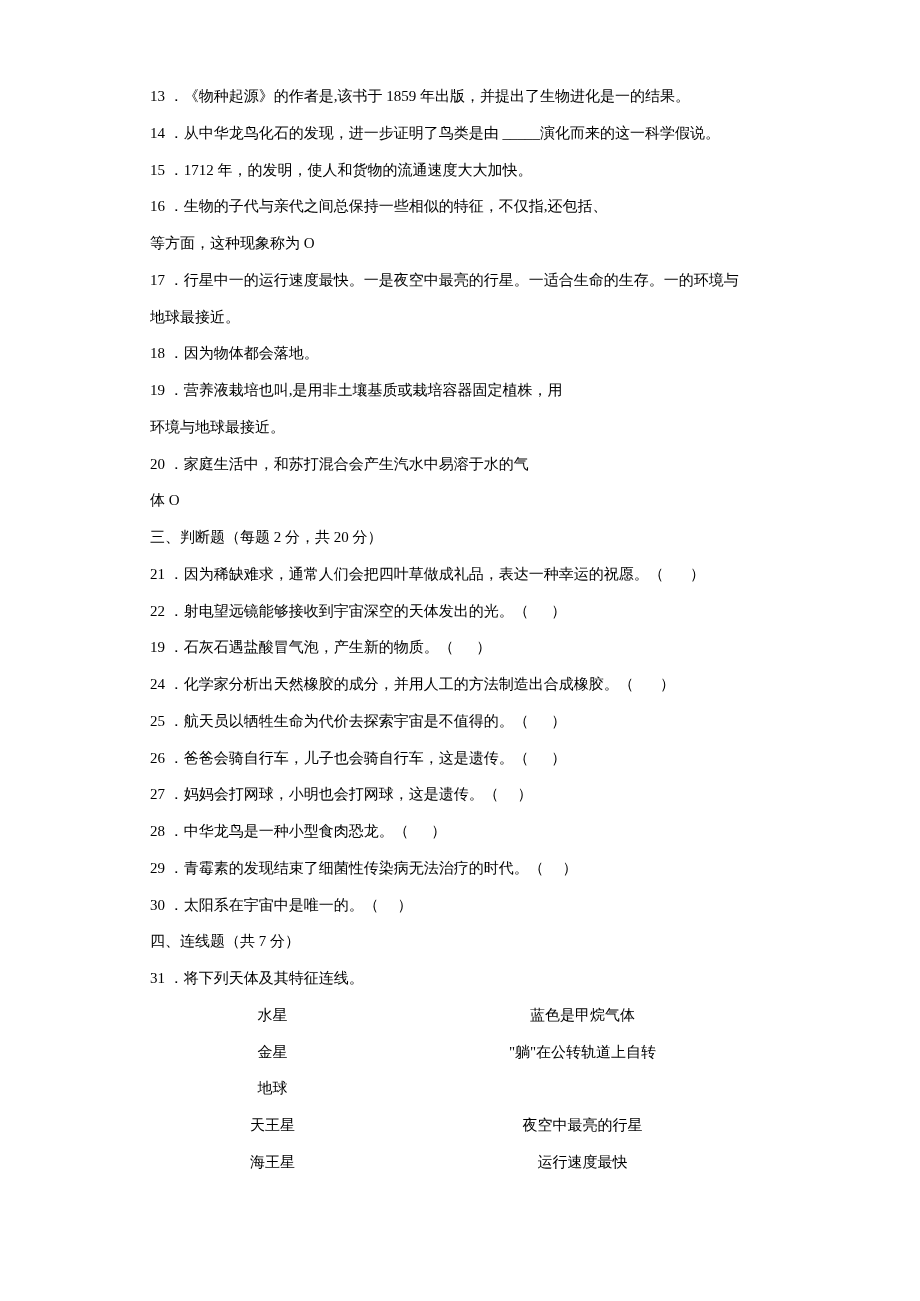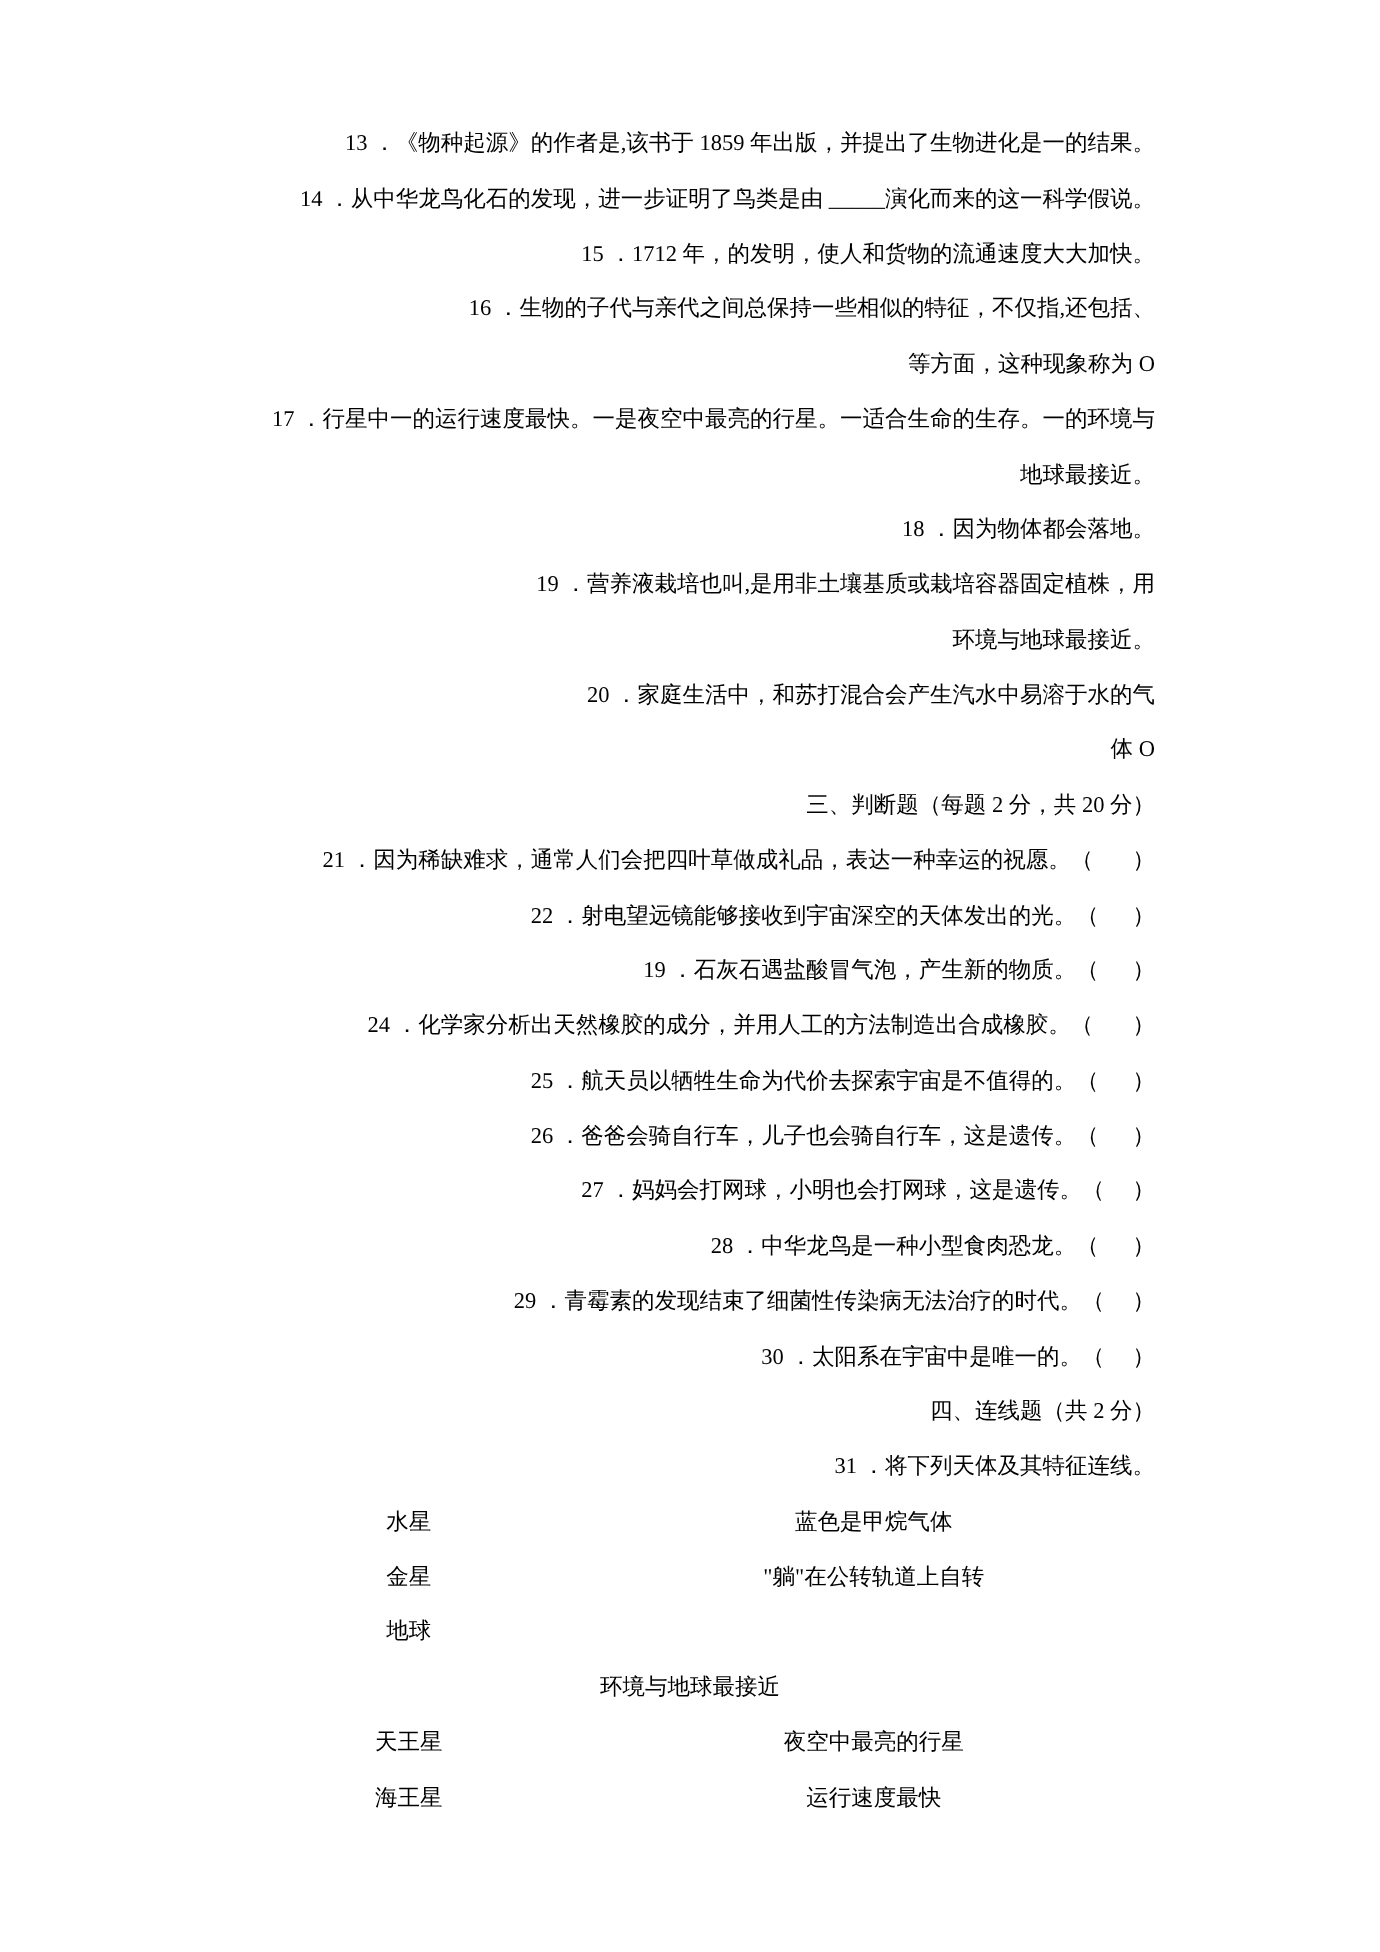--- a/index.html
+++ b/index.html
@@ -12,21 +12,20 @@
     font-family: "SimSun", "宋体", serif;
     font-size: 15px;
     color: #000000;
     line-height: 2.45;
     padding: 78px 150px 40px 150px;
     box-sizing: border-box;
   }
   .line {
     display: block;
     white-space: pre-wrap;
-    text-align: right;
   }
   .two-col {
     display: flex;
     text-align: center;
   }
   .col-left {
     width: 245px;
     flex-shrink: 0;
   }
   .col-right {
@@ -52,38 +51,37 @@
 <span class="line">21 ．因为稀缺难求，通常人们会把四叶草做成礼品，表达一种幸运的祝愿。（       ）</span>
 <span class="line">22 ．射电望远镜能够接收到宇宙深空的天体发出的光。（      ）</span>
 <span class="line">19 ．石灰石遇盐酸冒气泡，产生新的物质。（      ）</span>
 <span class="line">24 ．化学家分析出天然橡胶的成分，并用人工的方法制造出合成橡胶。（       ）</span>
 <span class="line">25 ．航天员以牺牲生命为代价去探索宇宙是不值得的。（      ）</span>
 <span class="line">26 ．爸爸会骑自行车，儿子也会骑自行车，这是遗传。（      ）</span>
 <span class="line">27 ．妈妈会打网球，小明也会打网球，这是遗传。（     ）</span>
 <span class="line">28 ．中华龙鸟是一种小型食肉恐龙。（      ）</span>
 <span class="line">29 ．青霉素的发现结束了细菌性传染病无法治疗的时代。（     ）</span>
 <span class="line">30 ．太阳系在宇宙中是唯一的。（     ）</span>
-<span class="line">四、连线题（共 2 分）</span>
+<span class="line">四、连线题（共 7 分）</span>
 <span class="line">31 ．将下列天体及其特征连线。</span>
 
 <div class="two-col">
   <span class="col-left">水星</span>
   <span class="col-right">蓝色是甲烷气体</span>
 </div>
 <div class="two-col">
   <span class="col-left">金星</span>
   <span class="col-right">"躺"在公转轨道上自转</span>
 </div>
 <div class="two-col">
   <span class="col-left">地球</span>
 </div>
 <div class="two-col">
 </div>
 <div class="two-col">
-  <span class="col-right">环境与地球最接近</span>
 </div>
 <div class="two-col">
   <span class="col-left">天王星</span>
   <span class="col-right">夜空中最亮的行星</span>
 </div>
 <div class="two-col">
   <span class="col-left">海王星</span>
   <span class="col-right">运行速度最快</span>
 </div>
 

